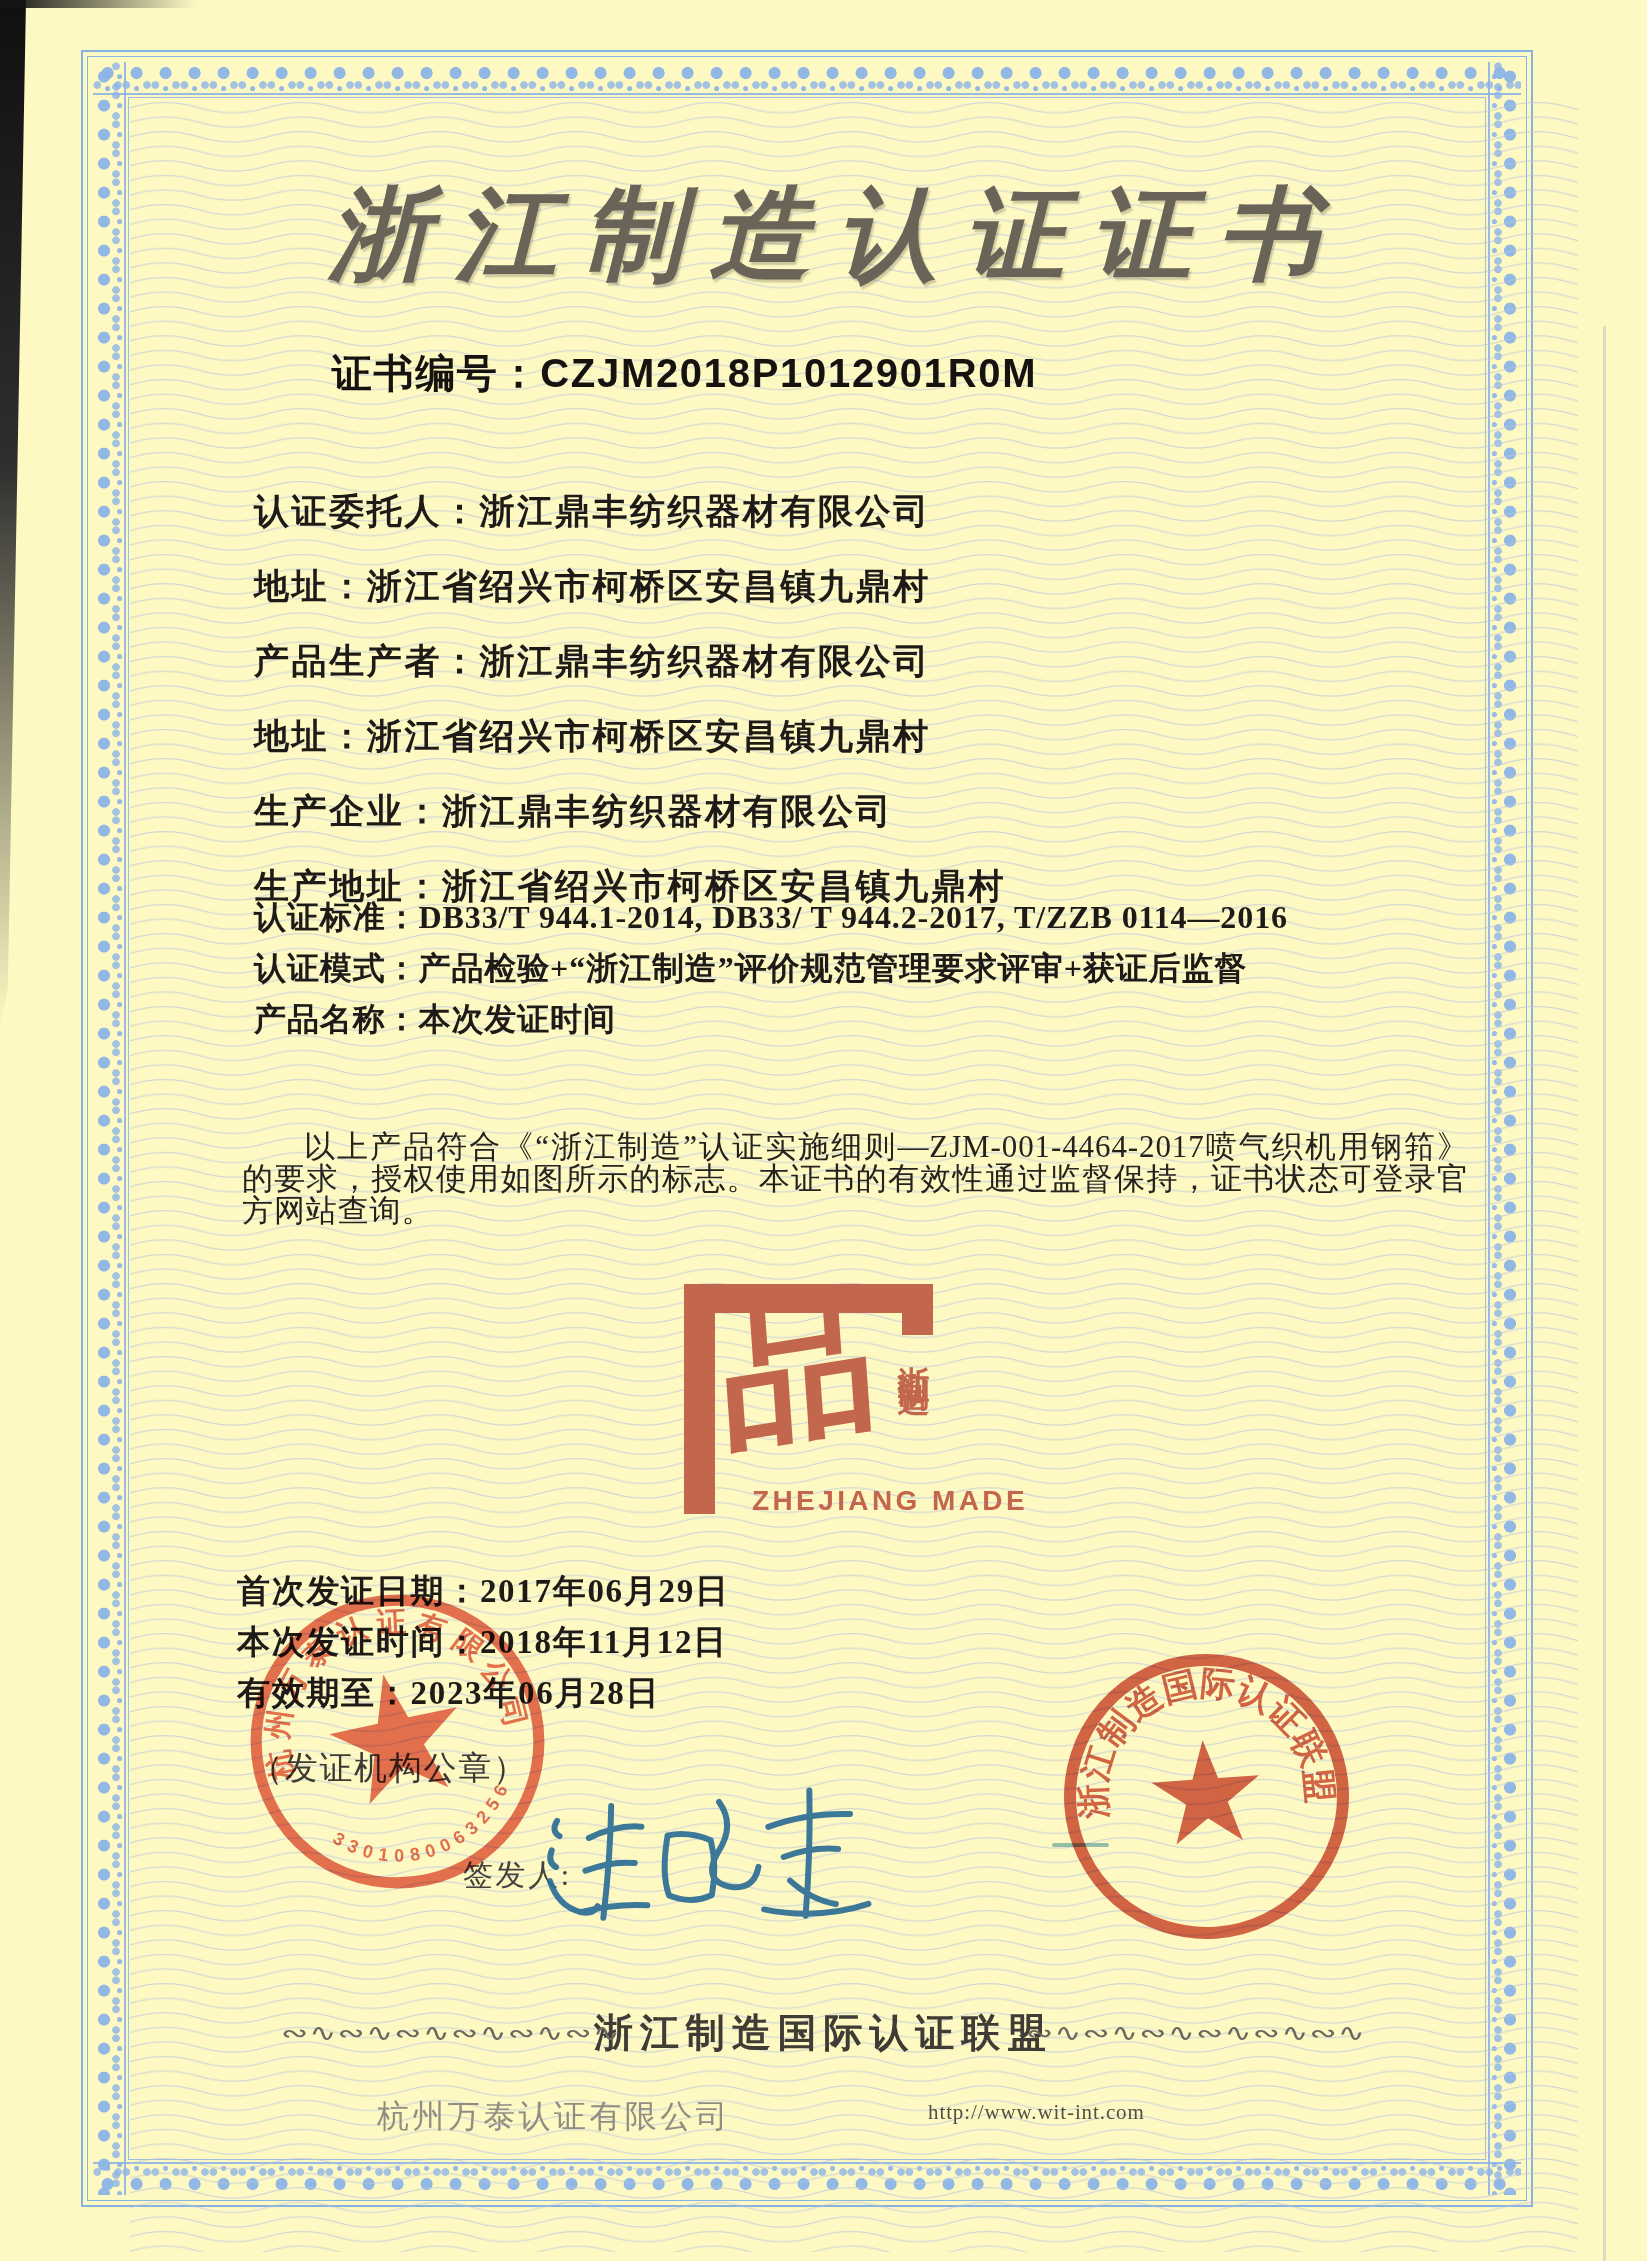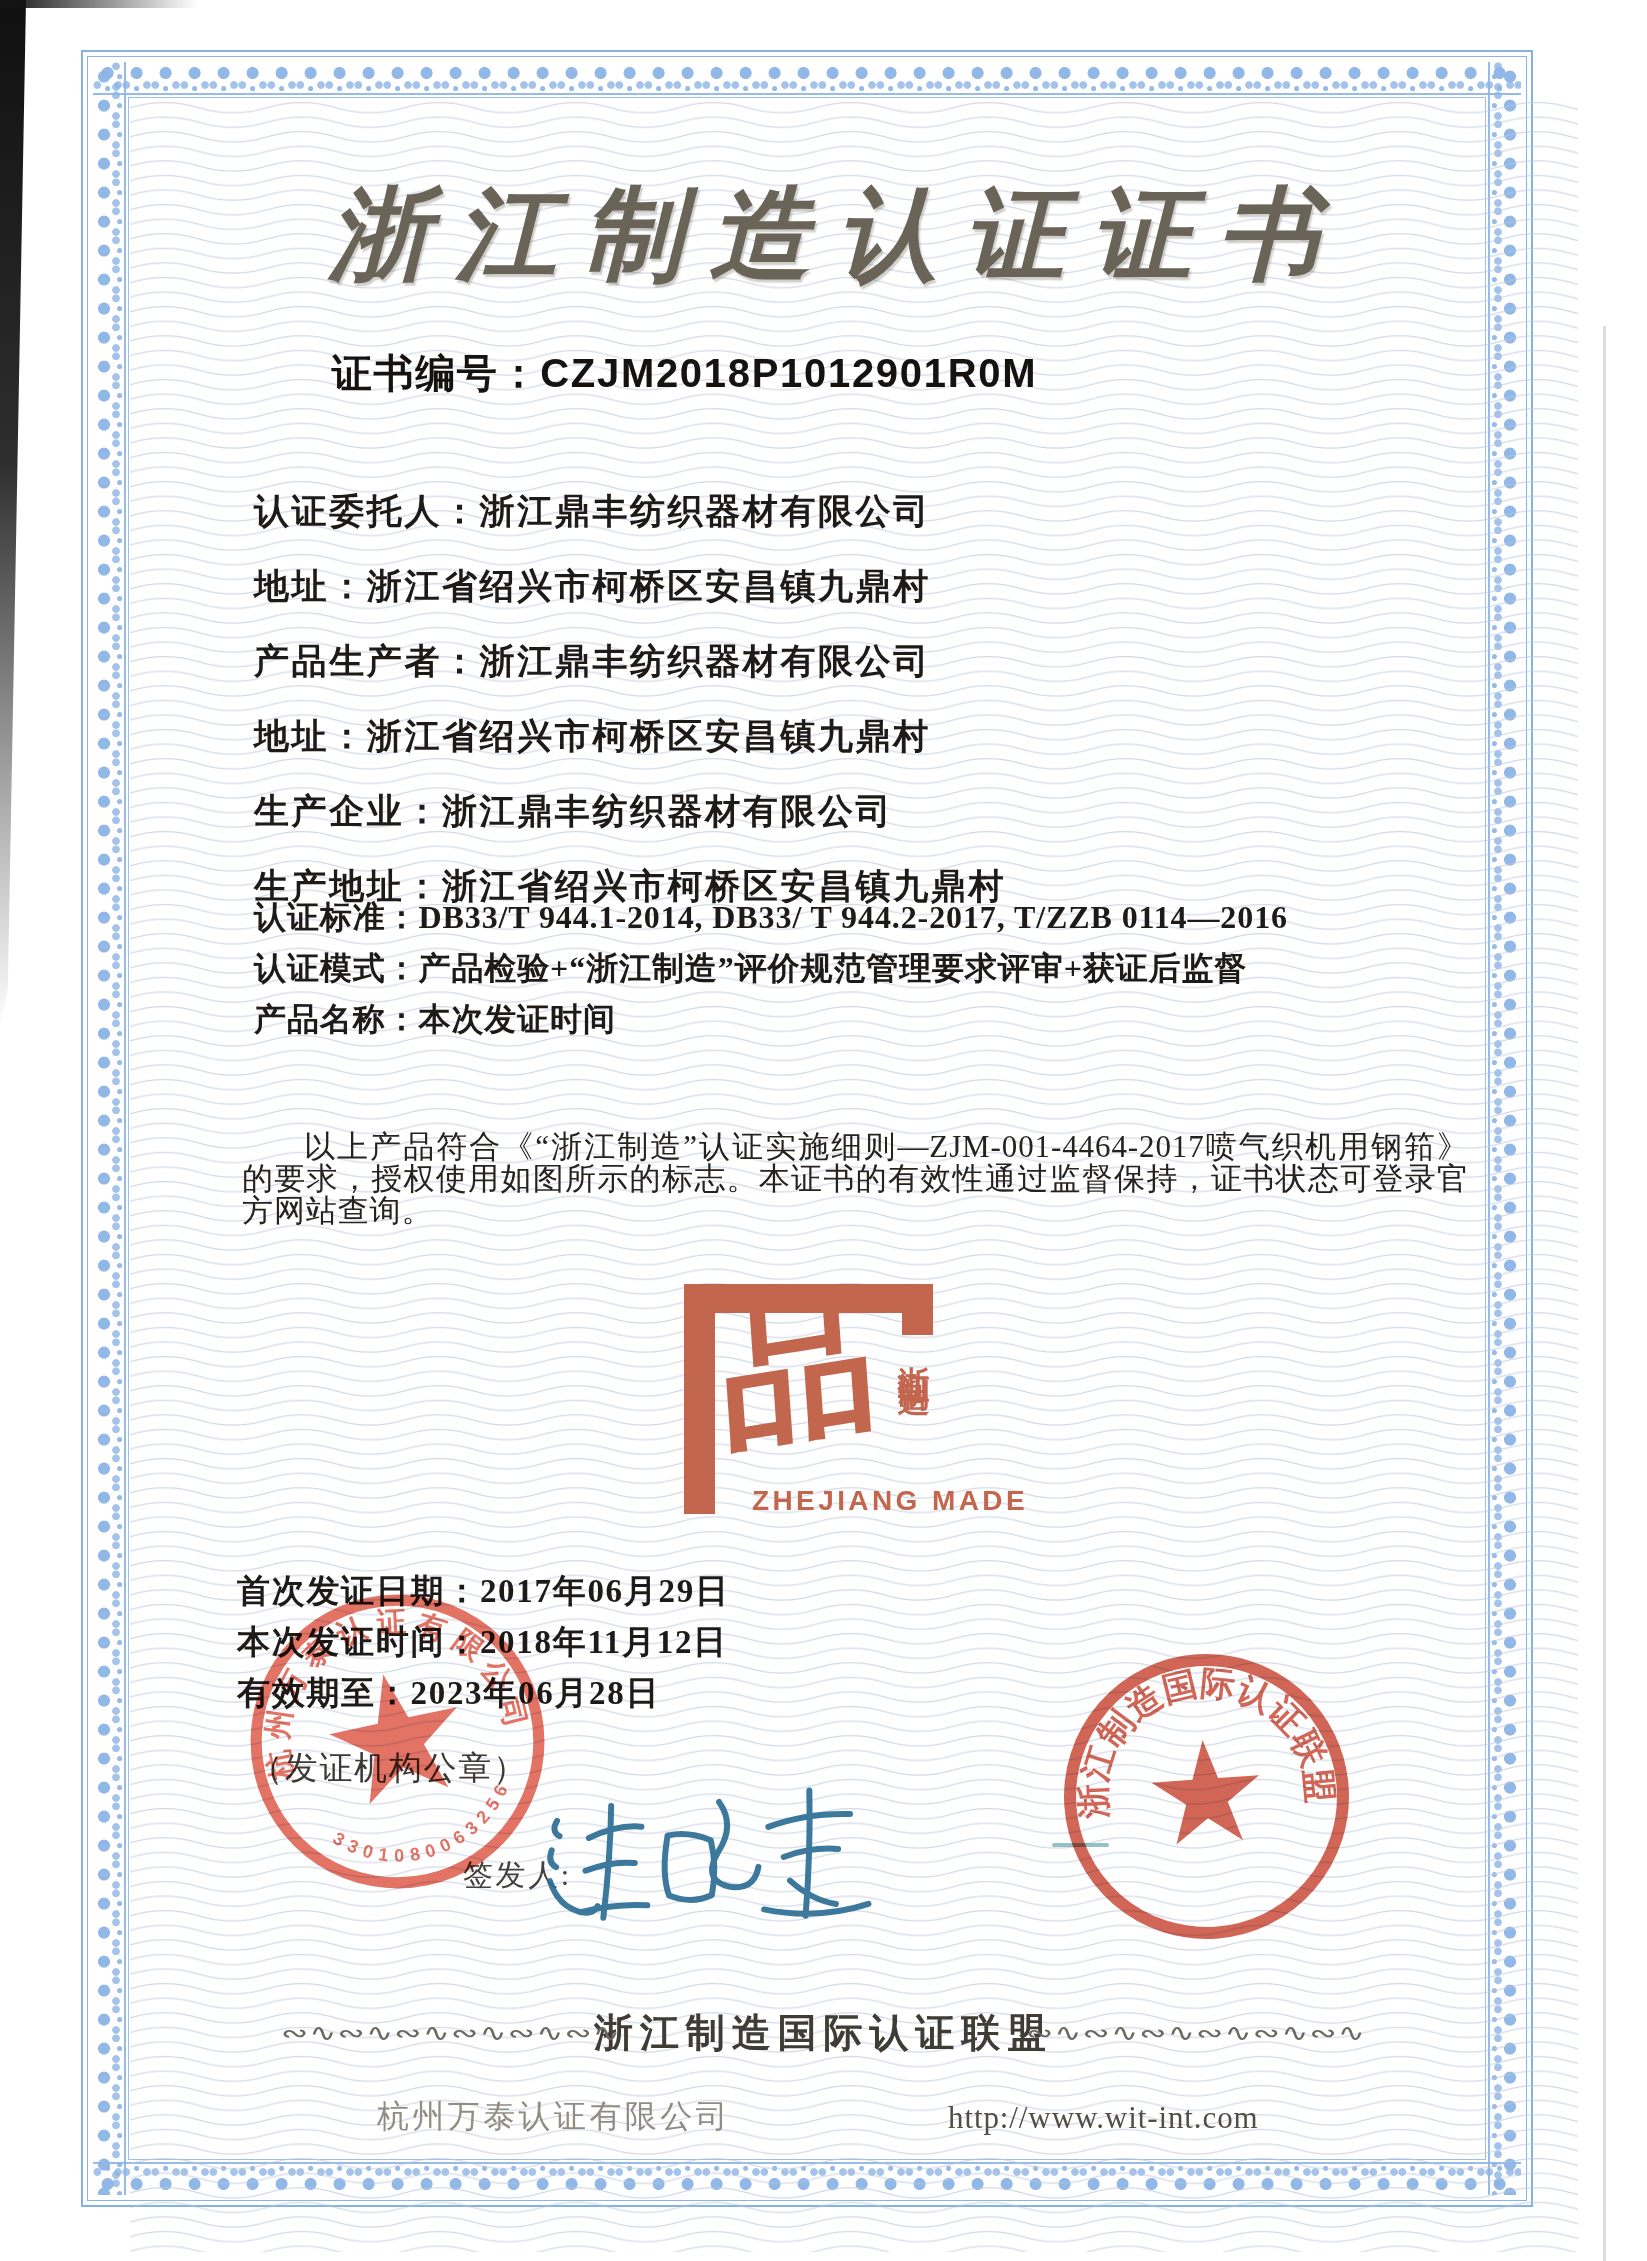--- a/index.html
+++ b/index.html
@@ -1,16 +1,16 @@
 <!DOCTYPE html>
 <html style="font-size:13.7px"><head>
 <meta charset="utf-8">
 <style>
   html,body{margin:0;padding:0;background:#d8d6d2;}
-  .page{position:relative;width:1647px;height:2261px;background:#ffffff;overflow:hidden;
+  .page{position:relative;width:1647px;height:2261px;background:#fef9c3;overflow:hidden;
         font-family:"Liberation Serif","DejaVu Serif",serif;color:#1d1a17;}
   
   .scan-edge{position:absolute;left:0;top:0;width:26px;height:1029px;
     background:linear-gradient(to bottom,#101010 0%,#2e2e2e 45%,rgba(46,46,46,0) 100%);
     clip-path:polygon(0 0,100% 0,30% 96%,0 100%);}
   .scan-top{position:absolute;left:0;top:0;width:197px;height:7.7px;
     background:linear-gradient(to right,#141414,rgba(20,20,20,0));}
   .scan-right{position:absolute;left:1603px;top:326px;width:2.6px;height:1935px;background:#c9c7c3;opacity:.6;}
   
   .frame{position:absolute;left:81px;top:50px;width:1448px;height:2153px;border:2.6px solid #86b2e2;}
@@ -68,21 +68,21 @@
   .sig-tail{position:absolute;left:1052px;top:1843px;width:57px;height:4.3px;background:#3f8e90;opacity:.55;border-radius:2.6px;z-index:4;}
   
   .stamp{position:absolute;mix-blend-mode:multiply;opacity:.88;z-index:5;}
   .stamp-left{left:245px;top:1589px;transform:rotate(-12deg);}
   .stamp-right{left:1058px;top:1648px;transform:rotate(-4deg);}
   
   .divider{position:absolute;left:0;top:2006px;width:1647px;display:flex;justify-content:center;align-items:center;gap:17px;z-index:3;}
   .flourish{font-family:"DejaVu Sans",sans-serif;font-size:24px;color:#6c675e;letter-spacing:0.9px;transform:scaleX(1.35);white-space:nowrap;}
   .alliance{font-size:39px;font-weight:700;letter-spacing:6.9px;color:#3f3b35;white-space:nowrap;}
   .footer-company{position:absolute;left:377px;top:2095px;font-size:32px;color:#918d83;letter-spacing:3.4px;z-index:3;}
-  .footer-url{position:absolute;left:948px;top:2100px;font-size:31px;color:#524e46;letter-spacing:0.9px;z-index:3;}
+  .footer-url{position:absolute;left:928px;top:2100px;font-size:21px;color:#524e46;letter-spacing:0.9px;z-index:3;}
 </style>
 </head>
 <body>
 
 <div class="page">
 
   <div class="scan-edge"></div>
   <div class="scan-top"></div>
   <div class="scan-right"></div>
 

